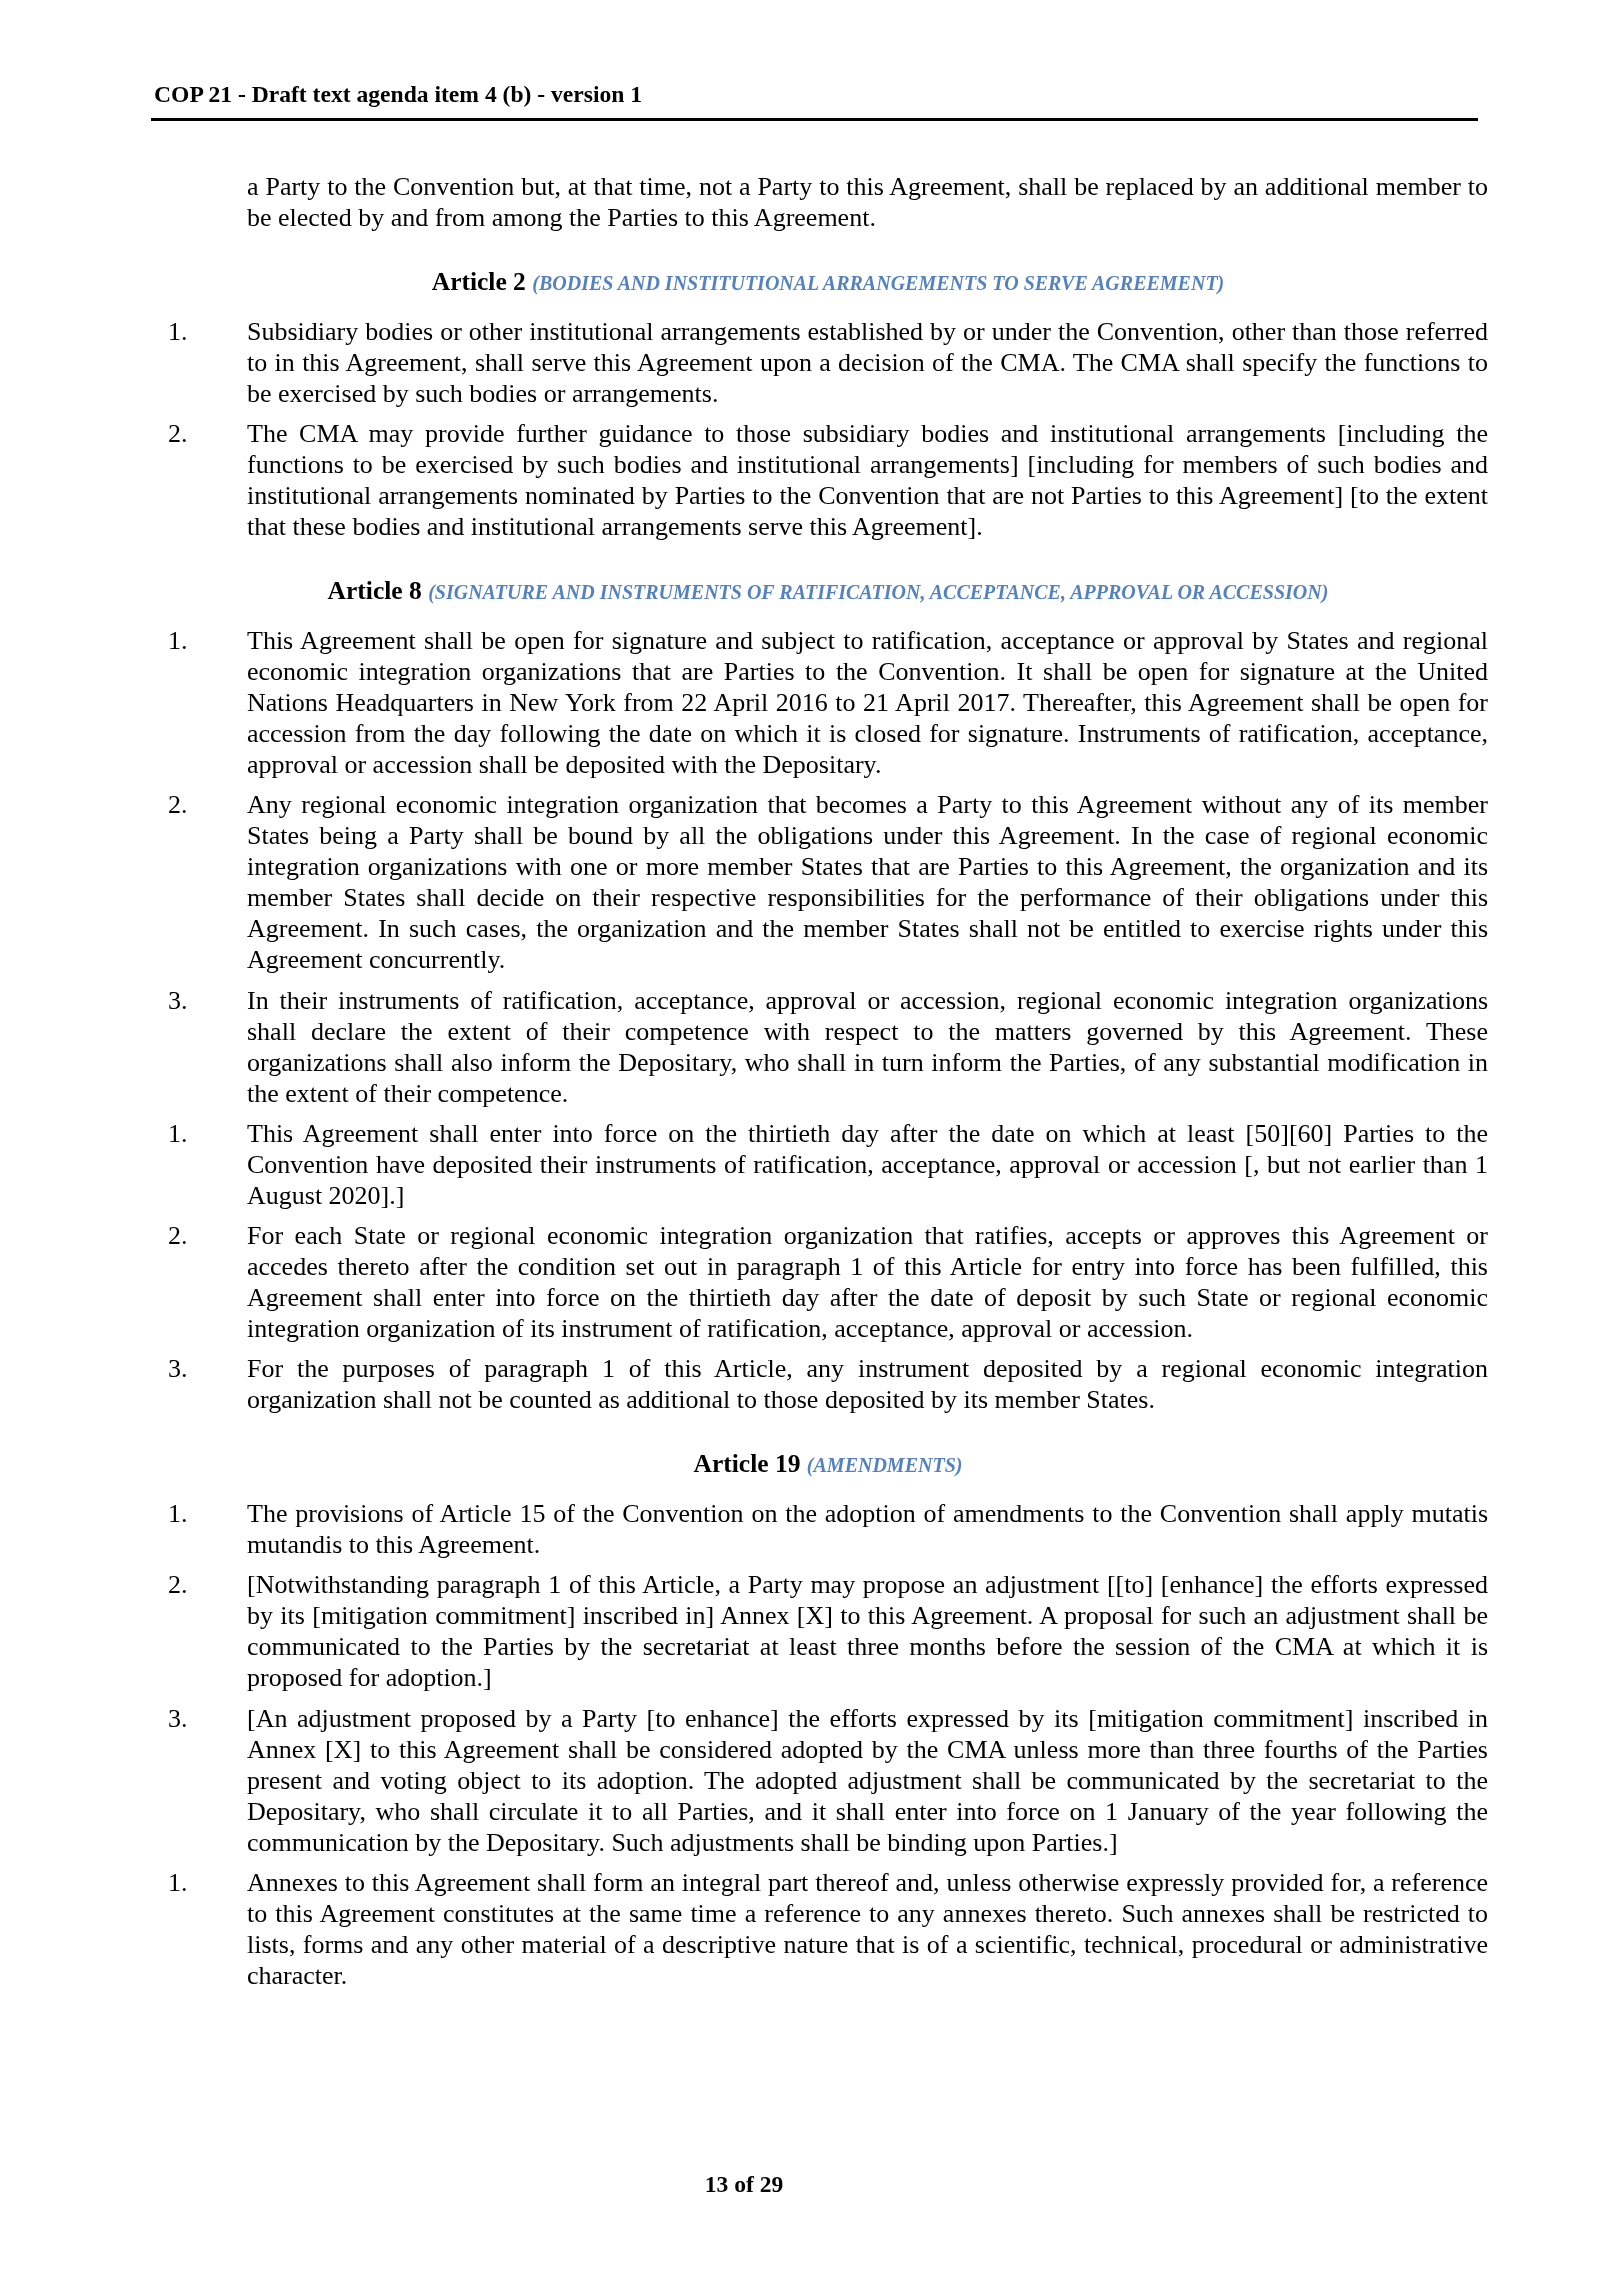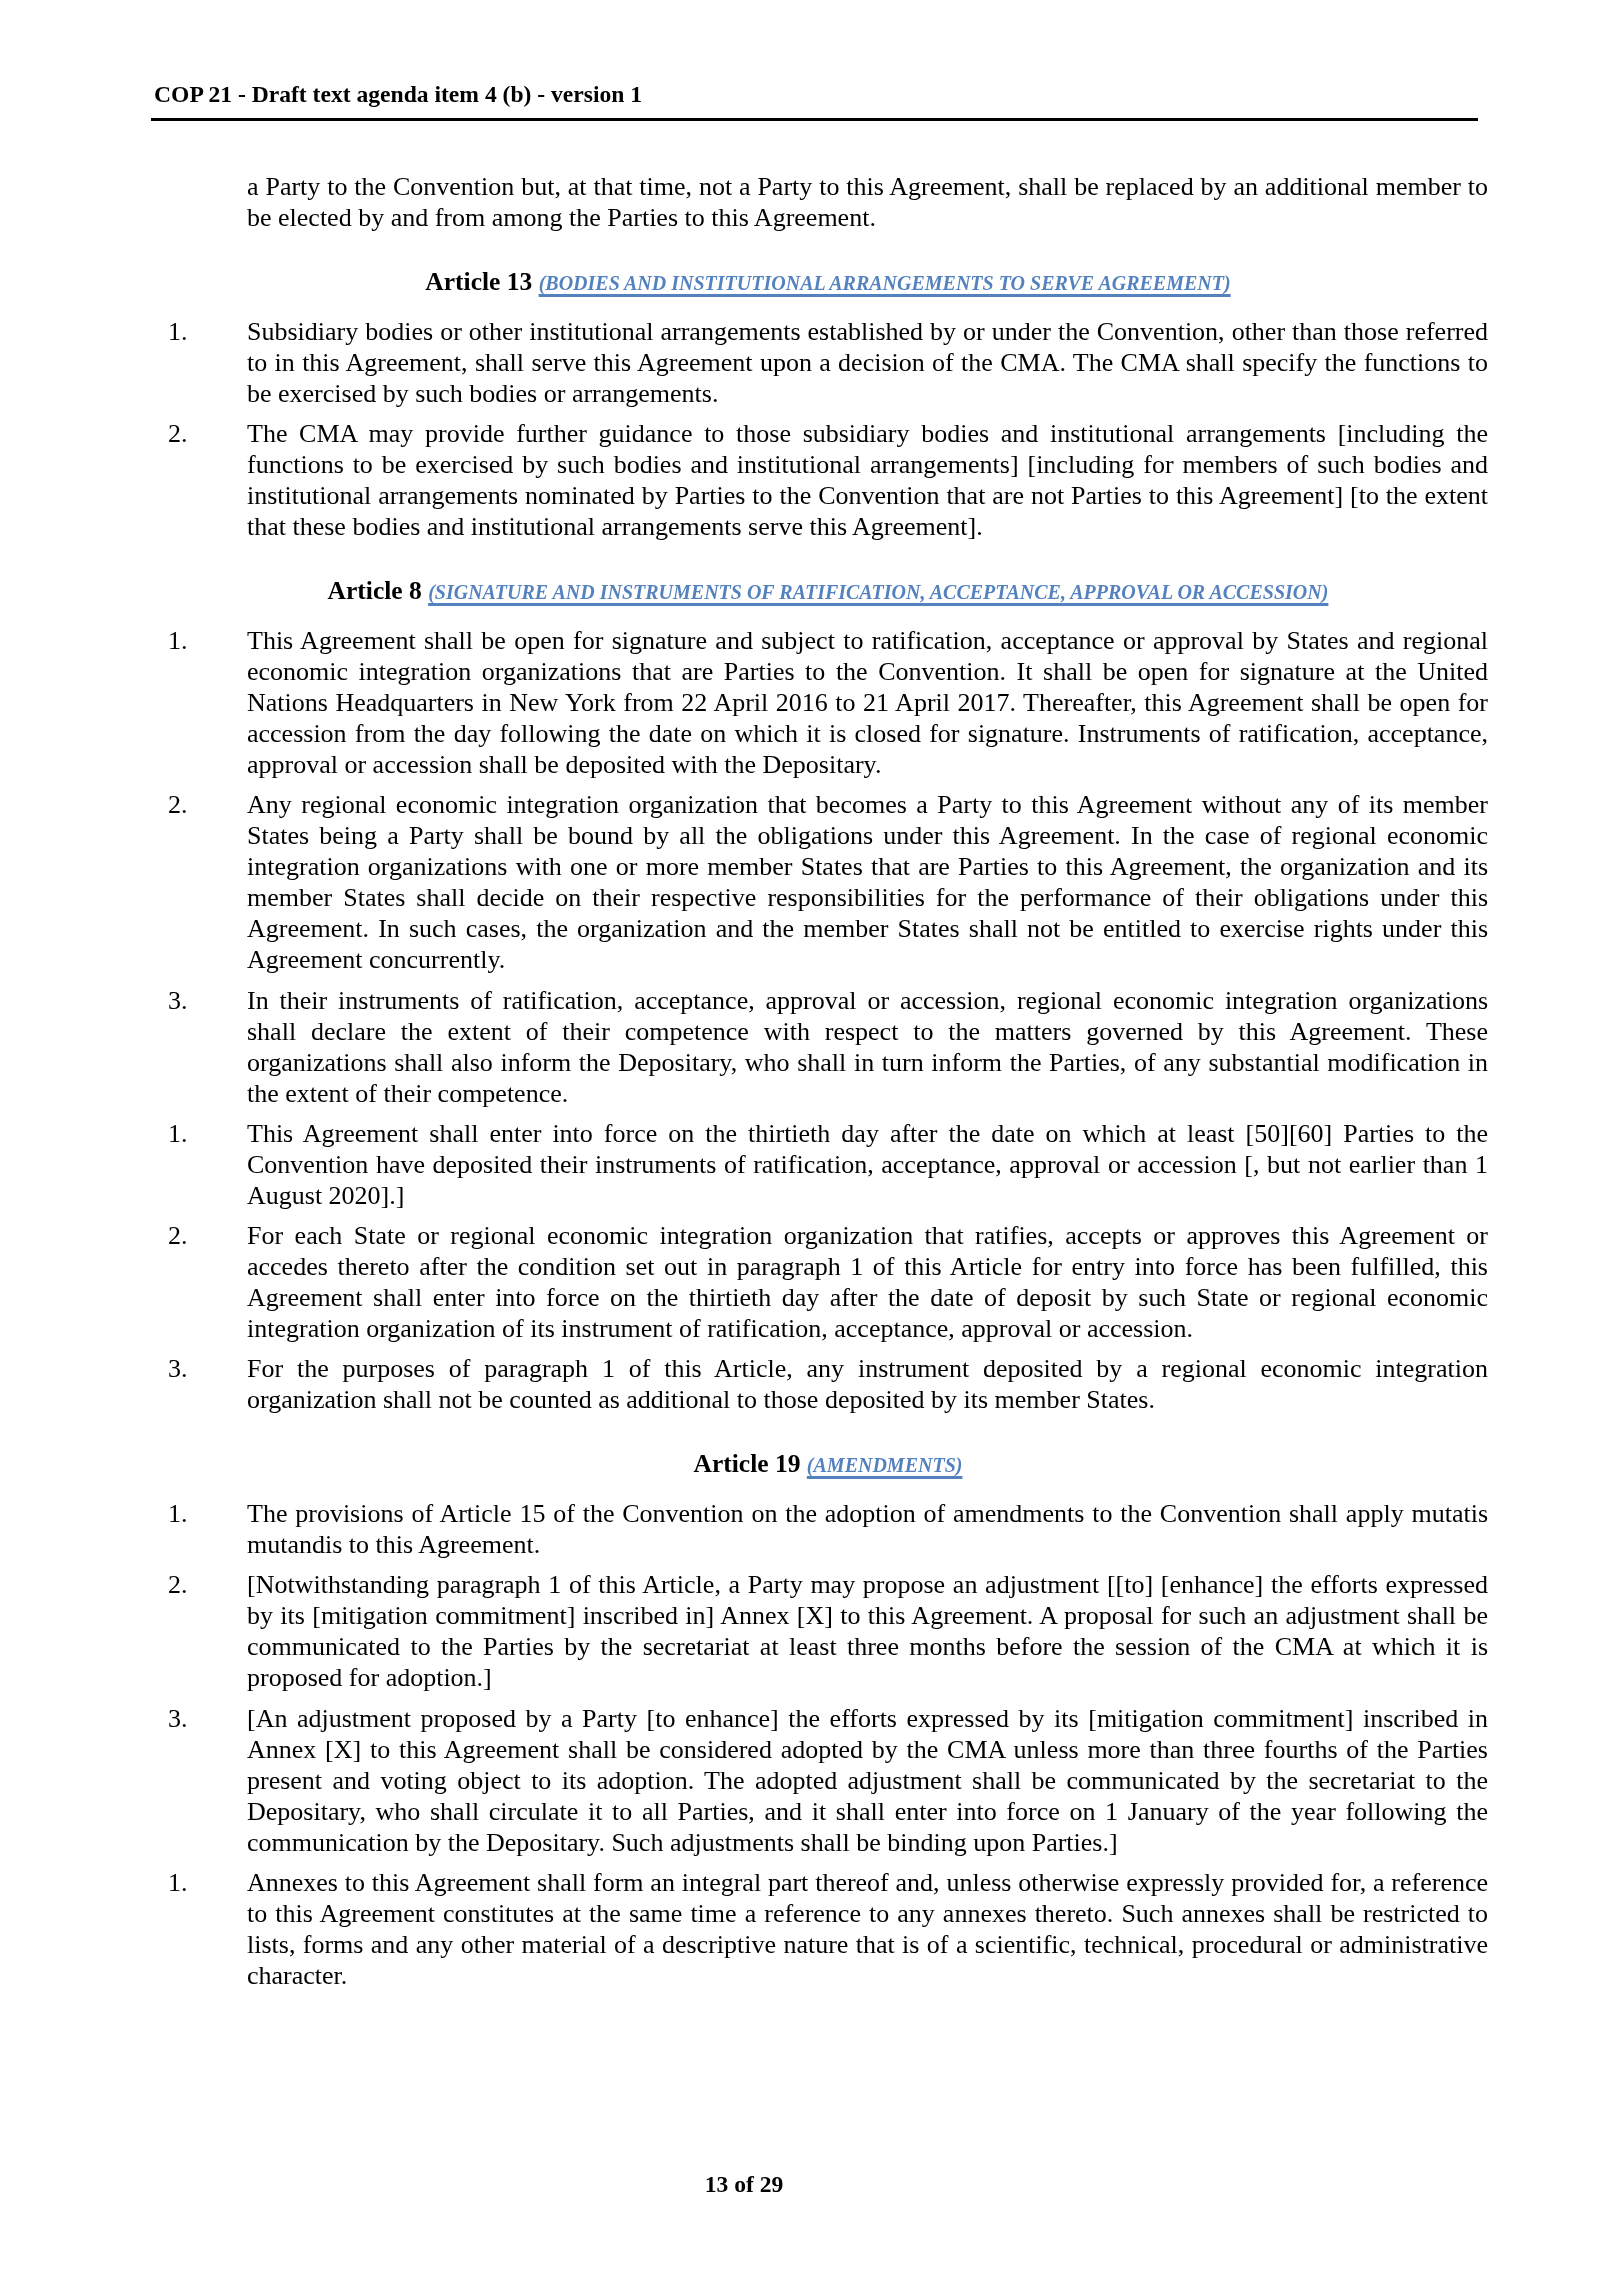--- a/index.html
+++ b/index.html
@@ -6,39 +6,39 @@
   body { width: 1623px; height: 2295px; position: relative; overflow: hidden;
          font-family: "Liberation Serif", "DejaVu Serif", serif; color: #000; }
   .page-header { position: absolute; left: 154px; top: 80px; width: 1324px; }
   .header-title { font-weight: bold; font-size: 23.6px; line-height: 29px; }
   .header-rule { margin-top: 9.2px; height: 2.6px; background: #000; width: 1327px; margin-left: -2.6px; }
   .content { position: absolute; left: 168px; top: 171px; width: 1320px; font-size: 26px; line-height: 31px; }
   .lead-para { margin-left: 79px; text-align: justify; text-align-last: left; }
   .article-heading { text-align: center; font-weight: bold; font-size: 25.5px; margin: 33px 0 17px 0; line-height: 31px; }
   .article-heading .art-num { font-weight: bold; }
   .article-heading .art-title { font-weight: bold; font-style: italic; color: #5482bf; font-size: 20px;
-        text-decoration: underline; text-decoration-thickness: 3.3px; text-underline-offset: 3.9px; }
+        text-decoration-thickness: 3.3px; text-underline-offset: 3.9px; }
   .para { display: flex; margin-bottom: 9.2px; }
   .para .num { width: 79px; flex: 0 0 79px; }
   .para .txt { flex: 1; text-align: justify; text-align-last: left; }
   .page-footer { position: absolute; left: 0; width: 1488px; top: 2171px; text-align: center; font-weight: bold; font-size: 23.6px; }
 </style>
 </head>
 <body>
 
 <div class="page-header">
   <div class="header-title">COP 21 - Draft text agenda item 4 (b) - version 1</div>
   <div class="header-rule"></div>
 </div>
 
 <div class="content">
   <div class="lead-para">a Party to the Convention but, at that time, not a Party to this Agreement, shall be replaced by an additional member to be elected by and from among the Parties to this Agreement.</div>
   <div id="articles">
       <div>
-        <div class="article-heading"><span class="art-num">Article 13</span> <a class="art-title">(BODIES AND INSTITUTIONAL ARRANGEMENTS TO SERVE AGREEMENT)</a></div>
+        <div class="article-heading"><span class="art-num">Article 2</span> <a class="art-title">(BODIES AND INSTITUTIONAL ARRANGEMENTS TO SERVE AGREEMENT)</a></div>
         <div class="para">
           <div class="num">1.</div>
           <div class="txt">Subsidiary bodies or other institutional arrangements established by or under the Convention, other than those referred to in this Agreement, shall serve this Agreement upon a decision of the CMA. The CMA shall specify the functions to be exercised by such bodies or arrangements.</div>
         </div>
         <div class="para">
           <div class="num">2.</div>
           <div class="txt">The CMA may provide further guidance to those subsidiary bodies and institutional arrangements [including the functions to be exercised by such bodies and institutional arrangements] [including for members of such bodies and institutional arrangements nominated by Parties to the Convention that are not Parties to this Agreement] [to the extent that these bodies and institutional arrangements serve this Agreement].</div>
         </div>
       </div>
       <div>

